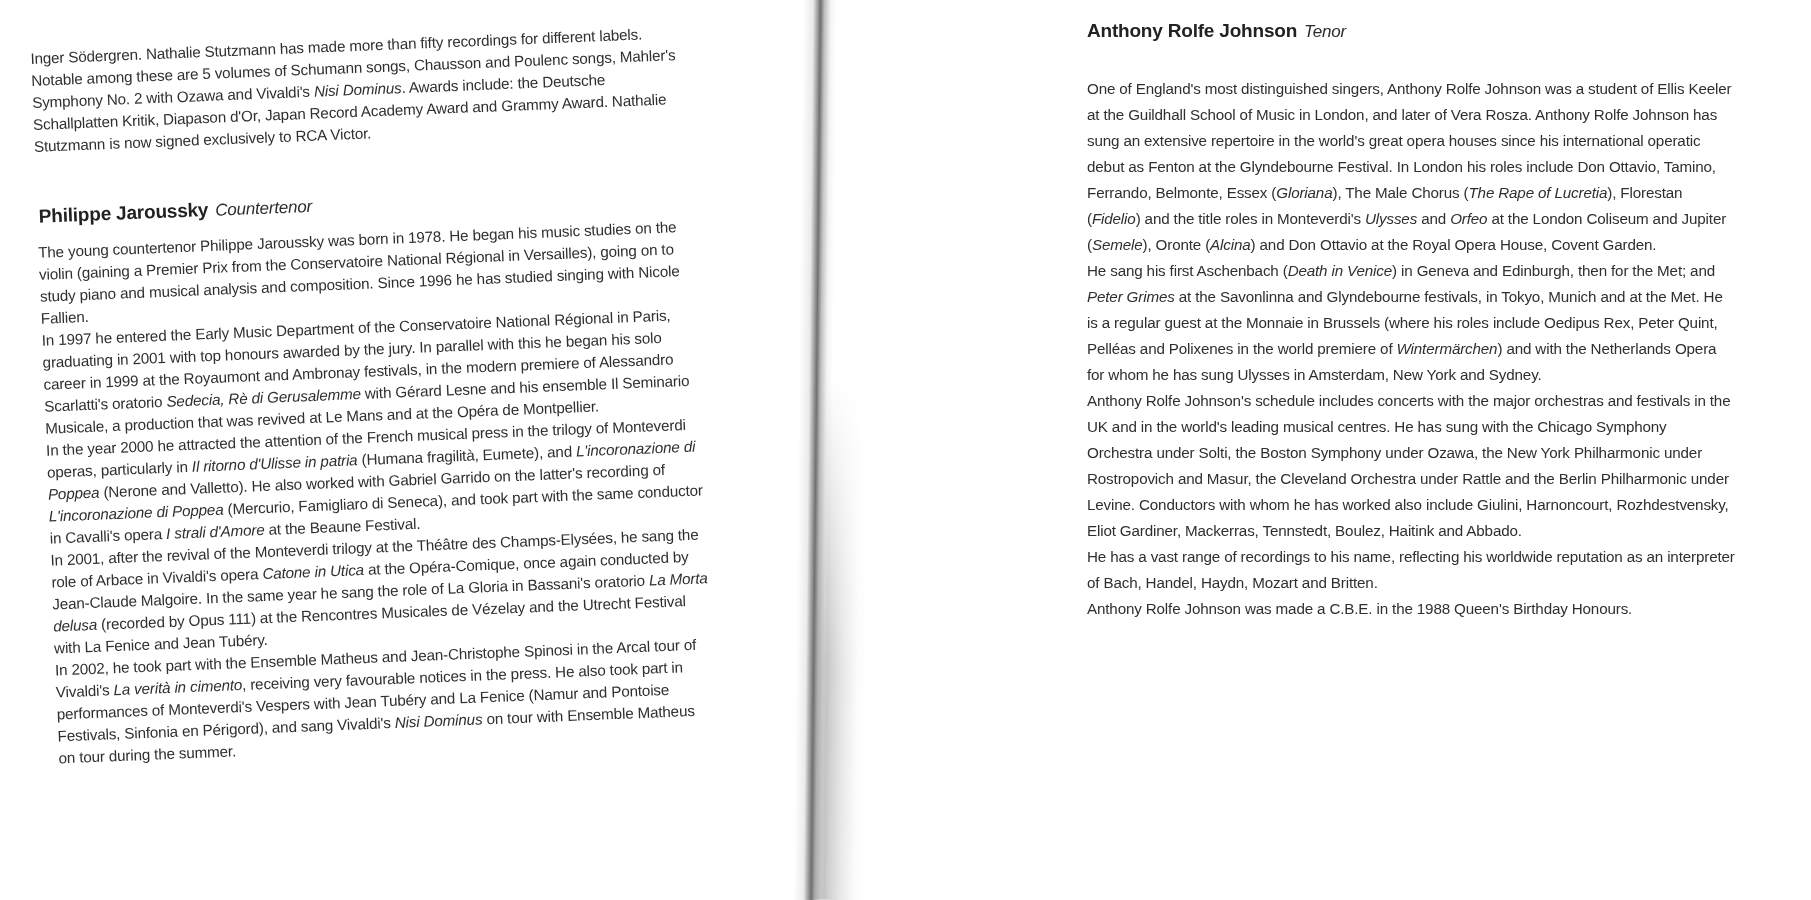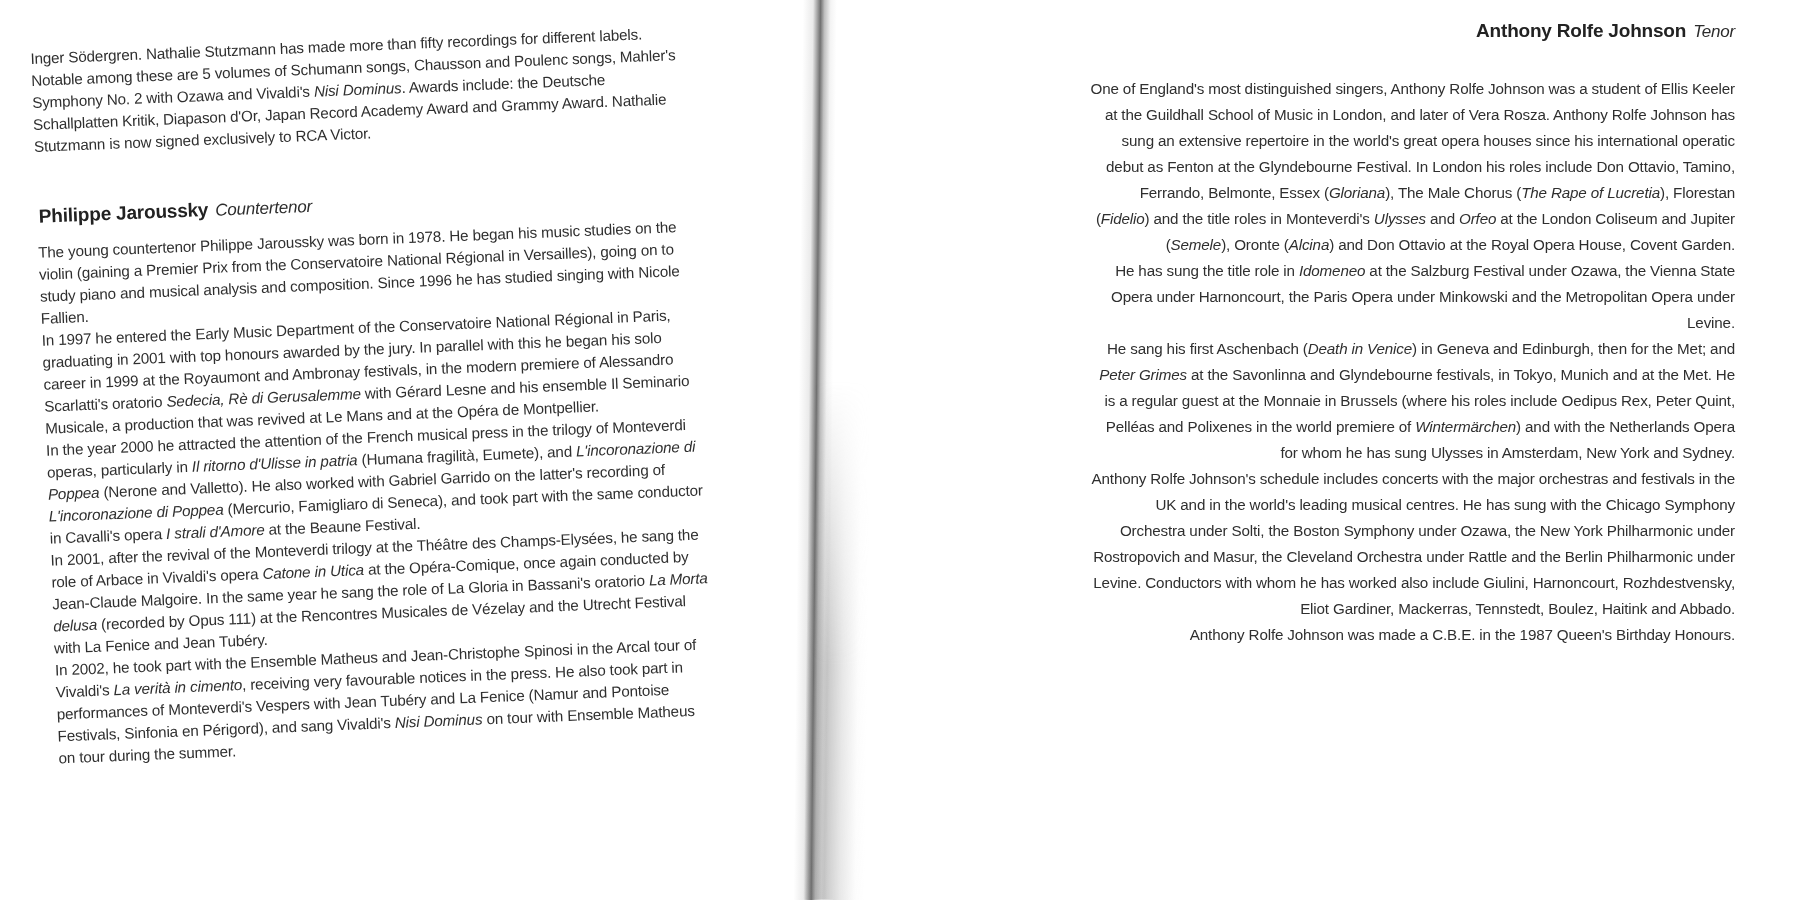--- a/index.html
+++ b/index.html
@@ -15,21 +15,21 @@
     font-family: "Liberation Sans", sans-serif;
     color: #2f2f2f;
   }
   .page { position: absolute; }
   .page.left {
     left: 30px; top: 48px; width: 658px;
     transform: rotate(-2.3deg);
     transform-origin: 0 0;
   }
   .page.right {
-    left: 1087px; top: 20px; width: 648px; text-align: right;
+    left: 1087px; top: 20px; width: 648px;
   }
   .body p {
     margin: 0;
     font-size: 15.2px;
     line-height: 22px;
     letter-spacing: -0.15px;
     color: #2f2f2f;
   }
   .page.right .body p { line-height: 26px; }
   .it { font-style: italic; }
@@ -98,20 +98,20 @@
       </div>
   </div>
 
   <div class="spine"></div>
   <div class="spine-curl"></div>
 
   <div class="page right">
     <h2 class="heading"><span>Anthony Rolfe Johnson</span><span class="role">Tenor</span></h2>
     <div class="body">
         <p><span>One of England's most distinguished singers, Anthony Rolfe Johnson was a student of Ellis Keeler at the Guildhall School of Music in London, and later of Vera Rosza. Anthony Rolfe Johnson has sung an extensive repertoire in the world's great opera houses since his international operatic debut as Fenton at the Glyndebourne Festival. In London his roles include Don Ottavio, Tamino, Ferrando, Belmonte, Essex (</span><span class="it">Gloriana</span><span>), The Male Chorus (</span><span class="it">The Rape of Lucretia</span><span>), Florestan (</span><span class="it">Fidelio</span><span>) and the title roles in Monteverdi's </span><span class="it">Ulysses</span><span> and </span><span class="it">Orfeo</span><span> at the London Coliseum and Jupiter (</span><span class="it">Semele</span><span>), Oronte (</span><span class="it">Alcina</span><span>) and Don Ottavio at the Royal Opera House, Covent Garden.</span></p>
-        <p><span>He has sung the title role in </span><span class="it">Idomeneo</span><span> at the Salzburg Festival under Ozawa, the Vienna State Opera under Harnoncourt, the Paris Opera under Minkowski and the Metropolitan Opera under Levine.</span></p>
         <p><span>He sang his first Aschenbach (</span><span class="it">Death in Venice</span><span>) in Geneva and Edinburgh, then for the Met; and </span><span class="it">Peter Grimes</span><span> at the Savonlinna and Glyndebourne festivals, in Tokyo, Munich and at the Met. He is a regular guest at the Monnaie in Brussels (where his roles include Oedipus Rex, Peter Quint, Pelléas and Polixenes in the world premiere of </span><span class="it">Wintermärchen</span><span>) and with the Netherlands Opera for whom he has sung Ulysses in Amsterdam, New York and Sydney.</span></p>
         <p><span>Anthony Rolfe Johnson's schedule includes concerts with the major orchestras and festivals in the UK and in the world's leading musical centres. He has sung with the Chicago Symphony Orchestra under Solti, the Boston Symphony under Ozawa, the New York Philharmonic under Rostropovich and Masur, the Cleveland Orchestra under Rattle and the Berlin Philharmonic under Levine. Conductors with whom he has worked also include Giulini, Harnoncourt, Rozhdestvensky, Eliot Gardiner, Mackerras, Tennstedt, Boulez, Haitink and Abbado.</span></p>
-        <p><span>Anthony Rolfe Johnson was made a C.B.E. in the 1987 Queen's Birthday Honours.</span></p>
+        <p><span>He has a vast range of recordings to his name, reflecting his worldwide reputation as an interpreter of Bach, Handel, Haydn, Mozart and Britten.</span></p>
+        <p><span>Anthony Rolfe Johnson was made a C.B.E. in the 1988 Queen's Birthday Honours.</span></p>
       </div>
   </div>
 
 </div>
 
 </body></html>

